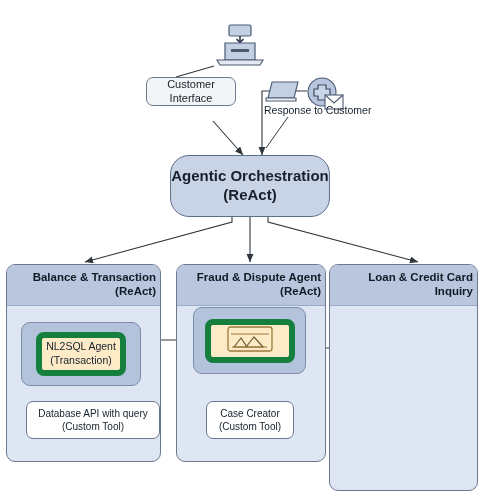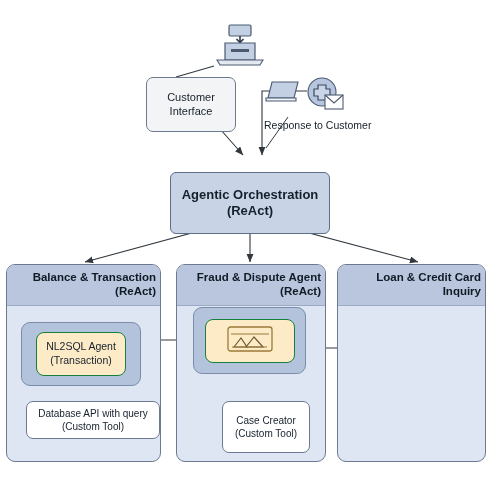--- a/index.html
+++ b/index.html
@@ -33,34 +33,34 @@
     display: flex;
     align-items: center;
     justify-content: center;
     text-align: center;
     line-height: 1.25;
     color: #15202b;
   }
 
   
   #customer-interface {
-    left: 146px; top: 77px; width: 90px; height: 55px;
+    left: 146px; top: 77px; width: 90px; height: 29px;
     background: #f3f4f6;
     border: 1px solid #6b7a90;
     border-radius: 7px;
     font-size: 11px;
   }
 
   
   #orchestration {
-    left: 170px; top: 172px; width: 160px; height: 62px;
+    left: 170px; top: 155px; width: 160px; height: 62px;
     background: #c8d3e6;
     border: 1px solid #5d6e88;
-    border-radius: 6px;
-    font-size: 13px;
+    border-radius: 19px;
+    font-size: 15px;
     font-weight: 700;
   }
 
   
   .panel {
     position: absolute;
     box-sizing: border-box;
     background: #dfe6f3;
     border: 1px solid #6b7a90;
     border-radius: 9px;
@@ -73,41 +73,41 @@
     border-bottom: 1px solid #9aabc5;
     padding: 5px 4px 6px;
     text-align: right;
     font-size: 11.5px;
     font-weight: 700;
     line-height: 1.25;
     color: #101b26;
   }
   #panel-balance { left: 6px; top: 264px; width: 155px; height: 198px; }
   #panel-fraud   { left: 176px; top: 264px; width: 150px; height: 198px; }
-  #panel-loan    { left: 337px; top: 264px; width: 149px; height: 198px; }
+  #panel-loan    { left: 329px; top: 264px; width: 149px; height: 227px; }
 
   
   .react-wrapper {
     position: absolute;
     box-sizing: border-box;
     background: #b4c3dc;
     border: 1px solid #7b8da8;
     border-radius: 9px;
     display: flex;
     align-items: center;
     justify-content: center;
   }
   #balance-react-wrapper { left: 21px; top: 322px; width: 120px; height: 64px; }
   #fraud-react-wrapper   { left: 193px; top: 307px; width: 113px; height: 67px; }
 
   
   .cream-box {
     box-sizing: border-box;
     background: #fdebc8;
-    border: 1px solid #15803d;
+    border: 6px solid #15803d;
     border-radius: 8px;
     display: flex;
     align-items: center;
     justify-content: center;
     text-align: center;
     font-size: 10.5px;
     line-height: 1.3;
     color: #15202b;
   }
   #nl2sql-agent { width: 90px; height: 44px; }
@@ -122,34 +122,34 @@
     border-radius: 7px;
     display: flex;
     align-items: center;
     justify-content: center;
     text-align: center;
     font-size: 10px;
     line-height: 1.3;
     color: #15202b;
   }
   #database-api-tool { left: 26px; top: 401px; width: 134px; height: 38px; }
-  #case-creator-tool { left: 222px; top: 401px; width: 88px; height: 52px; justify-content: center; }
+  #case-creator-tool { left: 206px; top: 401px; width: 88px; height: 38px; justify-content: center; }
 
   
   .icon-wrap { position: absolute; }
   #laptop-icon { left: 212px; top: 24px; width: 56px; height: 44px; }
   #doc-icon { left: 262px; top: 78px; width: 42px; height: 26px; }
   #mail-plus-icon { left: 305px; top: 76px; width: 42px; height: 38px; }
   #monitor-icon { left: 359px; top: 317px; width: 28px; height: 28px; }
   #document-list-icon { left: 396px; top: 320px; width: 42px; height: 68px; }
 
   
   #response-label {
     position: absolute;
-    left: 264px; top: 119px;
+    left: 264px; top: 104px;
     font-size: 10.5px;
     color: #15202b;
     white-space: nowrap;
   }
 </style>
 </head>
 <body>
 
 <div id="canvas">
 

